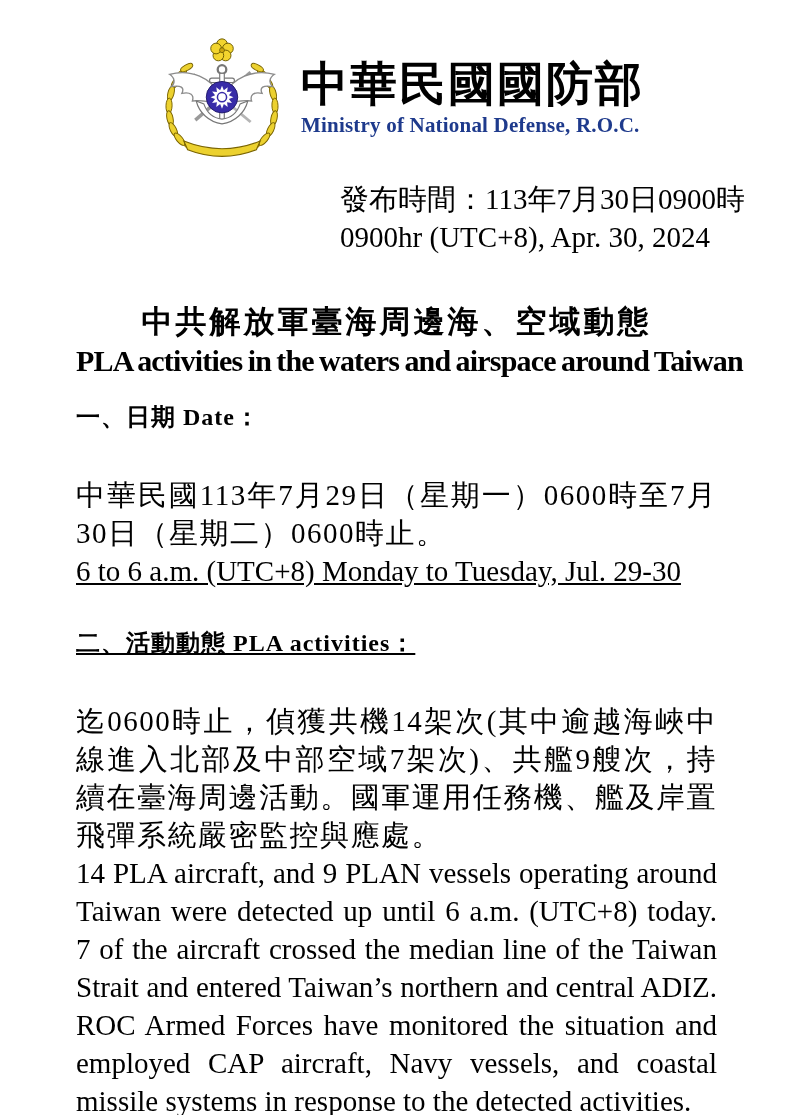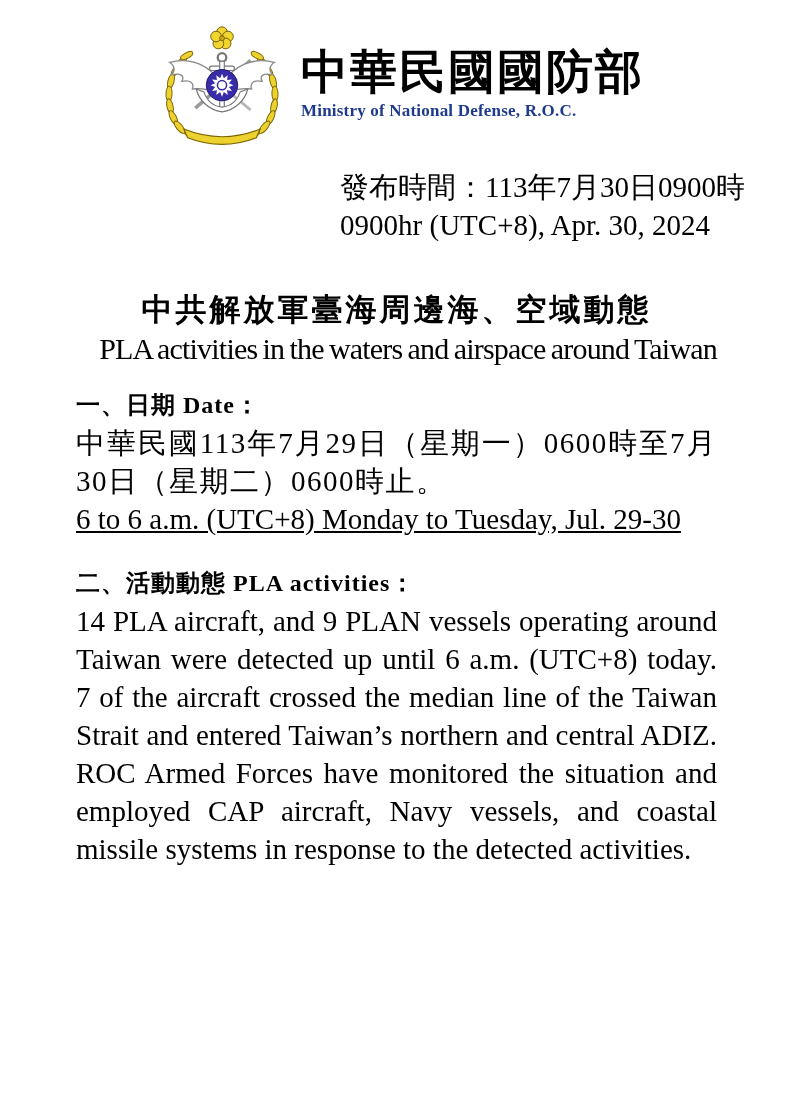--- a/index.html
+++ b/index.html
@@ -15,41 +15,41 @@
     background: #ffffff;
     overflow: hidden;
     font-family: "Liberation Serif", "DejaVu Serif", serif;
     color: #000000;
   }
   
   .header {
     display: flex;
     justify-content: center;
     align-items: flex-start;
-    padding-top: 26px;
+    padding-top: 38px;
   }
   .emblem {
     width: 146px;
     height: 126px;
     flex: 0 0 auto;
   }
   .emblem svg { width: 100%; height: 100%; }
   .brand-text {
     margin-left: 6px;
     padding-top: 22px;
   }
   .org-zh {
     font-size: 47px;
     font-weight: 700;
     letter-spacing: 2px;
     line-height: 1.05;
     white-space: nowrap;
   }
   .org-en {
-    font-size: 17px;
+    font-size: 21px;
     font-weight: 700;
     color: #1e3a8c;
     margin-top: 4px;
     letter-spacing: 0.2px;
     white-space: nowrap;
   }
   
   .release {
     display: flex;
     justify-content: flex-end;
@@ -69,43 +69,43 @@
   }
   .title-zh {
     font-size: 31px;
     font-weight: 700;
     letter-spacing: 3px;
     line-height: 40px;
     white-space: nowrap;
   }
   .title-en {
     font-size: 30px;
-    font-weight: 400;
+    font-weight: 700;
     letter-spacing: -0.8px;
     word-spacing: -1.5px;
     line-height: 38px;
     white-space: nowrap;
     text-align: right;
   }
   h2.sec-head {
     font-size: 24px;
     font-weight: 700;
     margin: 0;
     line-height: 38px;
     letter-spacing: 1px;
   }
   .sec-head.first { margin-top: 18px; }
-  .sec-head.second { margin-top: 26px; }
+  .sec-head.second { margin-top: 34px; text-decoration: underline; }
   p.para {
     margin: 0;
     font-size: 29px;
     line-height: 38px;
     text-align: justify;
   }
-  p.para.zh { letter-spacing: 1.5px; }
+  p.para.zh { letter-spacing: 1.5px; margin-top: 40px; }
   p.para.last-line-left { text-align-last: left; }
   .mt-22 { margin-top: 22px; }
   .mt-24 { margin-top: 24px; text-decoration: underline; }
   .mt-20 { margin-top: 20px; }
   .mt-14 { margin-top: 14px; }
 </style>
 </head>
 <body>
 
 <div class="page">
@@ -195,17 +195,18 @@
     </div>
 
     <section>
       <h2 class="sec-head first">一、日期 Date：</h2>
       <p class="para zh mt-22 last-line-left">中華民國113年7月29日（星期一）0600時至7月30日（星期二）0600時止。</p>
       <p class="para en mt-24 last-line-left">6 to 6 a.m. (UTC+8) Monday to Tuesday, Jul. 29-30</p>
     </section>
 
     <section>
       <h2 class="sec-head second">二、活動動態 PLA activities：</h2>
+      <p class="para zh mt-20 last-line-left">迄0600時止，偵獲共機14架次(其中逾越海峽中線進入北部及中部空域7架次)、共艦9艘次，持續在臺海周邊活動。國軍運用任務機、艦及岸置飛彈系統嚴密監控與應處。</p>
       <p class="para en mt-14 last-line-left">14 PLA aircraft, and 9 PLAN vessels operating around Taiwan were detected up until 6 a.m. (UTC+8) today. 7 of the aircraft crossed the median line of the Taiwan Strait and entered Taiwan’s northern and central ADIZ. ROC Armed Forces have monitored the situation and employed CAP aircraft, Navy vessels, and coastal missile systems in response to the detected activities.</p>
     </section>
 
   </main>
 </div>
 
 </body></html>

